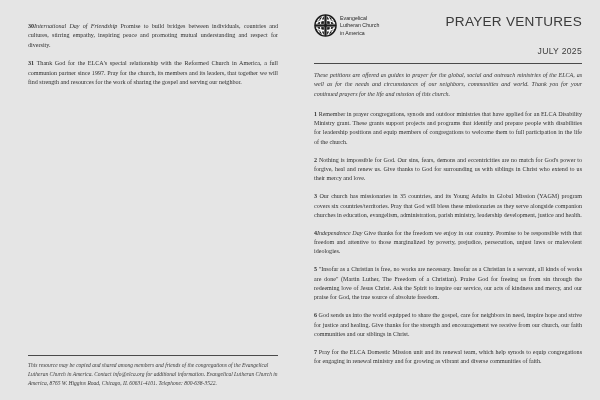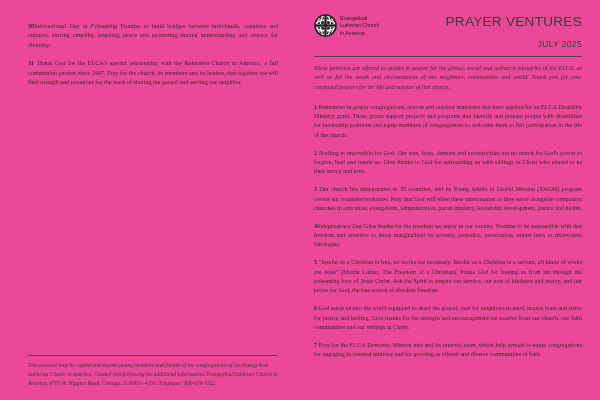--- a/index.html
+++ b/index.html
@@ -11,21 +11,21 @@
     width: 600px;
     height: 400px;
     overflow: hidden;
     font-family: "Liberation Serif", serif;
     color: #2b2b2b;
   }
   .page {
     position: relative;
     width: 600px;
     height: 400px;
-    background: #ec4899;
+    background: #e5e5e5;
     box-sizing: border-box;
     display: flex;
   }
   .col {
     position: relative;
     box-sizing: border-box;
     height: 400px;
   }
   .col-left {
     width: 300px;
@@ -107,21 +107,21 @@
     letter-spacing: 0.25px;
     color: #3b3b3b;
     line-height: 1.05;
     white-space: nowrap;
   }
   .title-sub {
     font-size: 8.6px;
     letter-spacing: 0.3px;
     color: #3b3b3b;
     line-height: 1.35;
-    margin-top: 10px;
+    margin-top: 17px;
   }
   .head-rule {
     border-top: 1.3px solid #4a4a4a;
     margin: 5px 2px 7px 4px;
   }
   .intro {
     font-size: 6px;
     line-height: 1.6;
     font-style: italic;
     text-align: justify;

